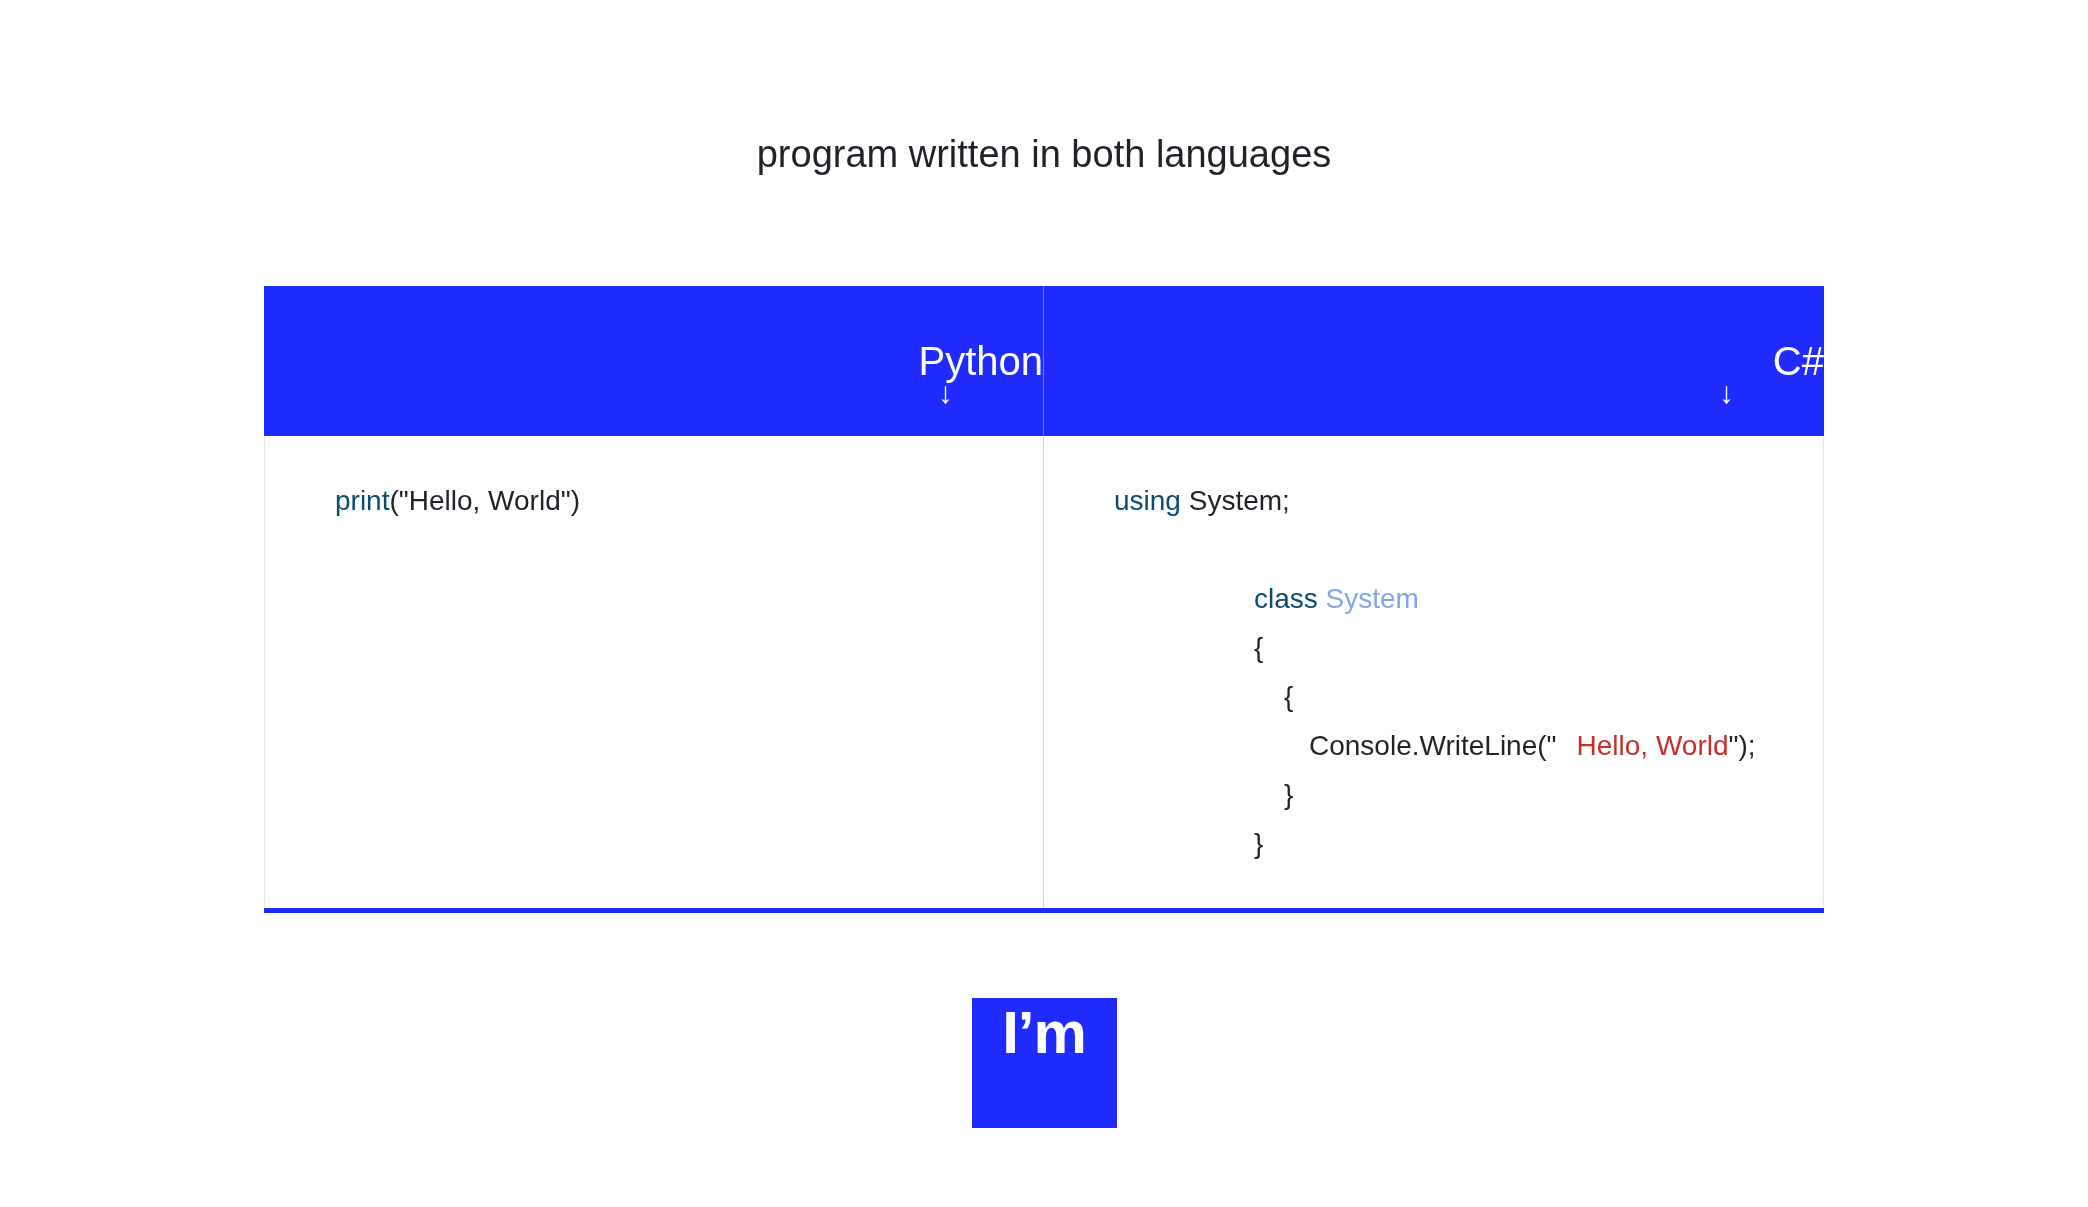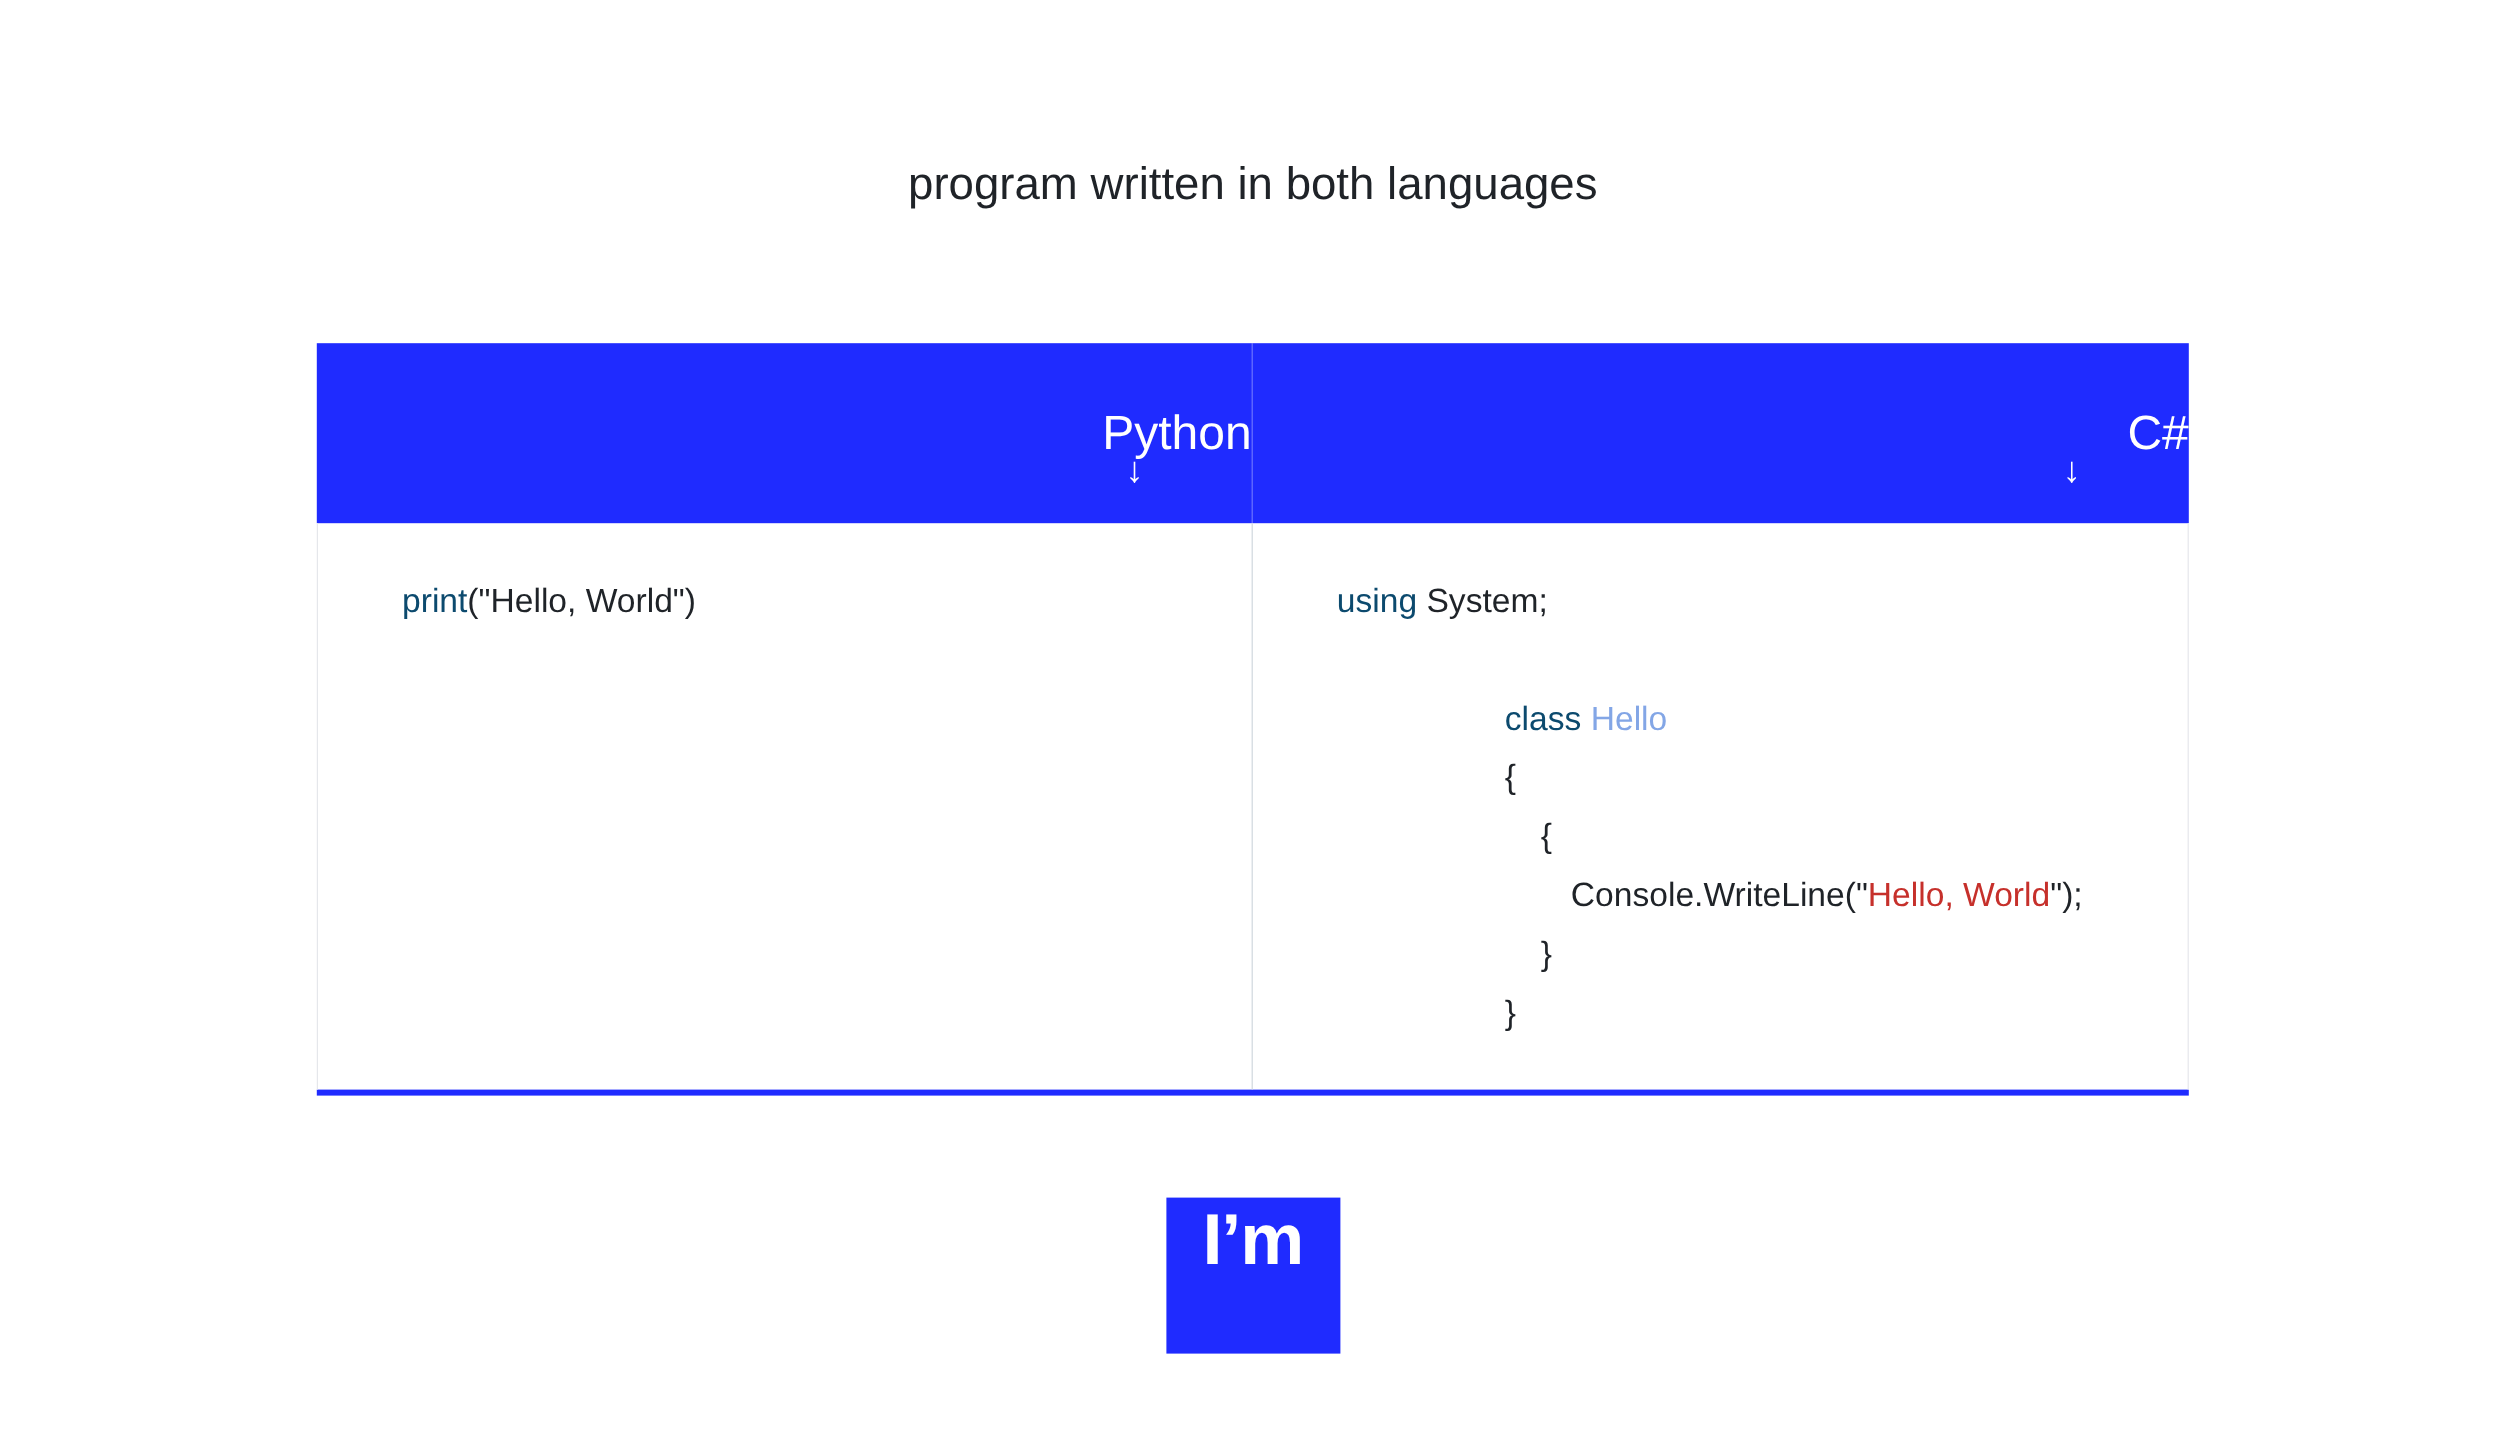--- a/index.html
+++ b/index.html
@@ -74,21 +74,21 @@
     width: 50%;
     padding: 40px 60px 40px 70px;
     font-size: 28px;
     line-height: 1.75;
     font-family: -apple-system, BlinkMacSystemFont, "Segoe UI", Helvetica, Arial, sans-serif;
     color: #1f2328;
   }
   .td:first-child { border-right: 1px solid #d0d7de; }
   .kw   { color: #0c4a6e; }
   .type { color: #83a6e6; }
-  .str  { color: #c6302b; }
+  .str  { color: #c6302b; margin-left: 20px; }
   .indent1 { display:inline-block; width: 140px; }
   .indent2 { display:inline-block; width: 30px; }
   .indent3 { display:inline-block; width: 55px; }
   .logo {
     margin-top: 85px;
     width: 145px;
     height: 130px;
     background: #1f2bff;
     display: flex;
     align-items: flex-start;
@@ -124,21 +124,21 @@
         <div>
           <span class="kw">print</span><span>("Hello, World")</span>
         </div>
       </div>
       <div class="td">
         <div>
           <span class="kw">using</span><span> System;</span>
         </div>
         <div>&nbsp;</div>
         <div>
-          <span class="indent1"></span><span class="kw">class</span><span class="type"> Hello</span>
+          <span class="indent1"></span><span class="kw">class</span><span class="type"> System</span>
         </div>
         <div>
           <span class="indent1"></span><span>{</span>
         </div>
         <div>
           <span class="indent1"></span><span class="indent2"></span><span>{</span>
         </div>
         <div>
           <span class="indent1"></span><span class="indent3"></span><span>Console.WriteLine("</span><span class="str">Hello, World</span><span>");</span>
         </div>

